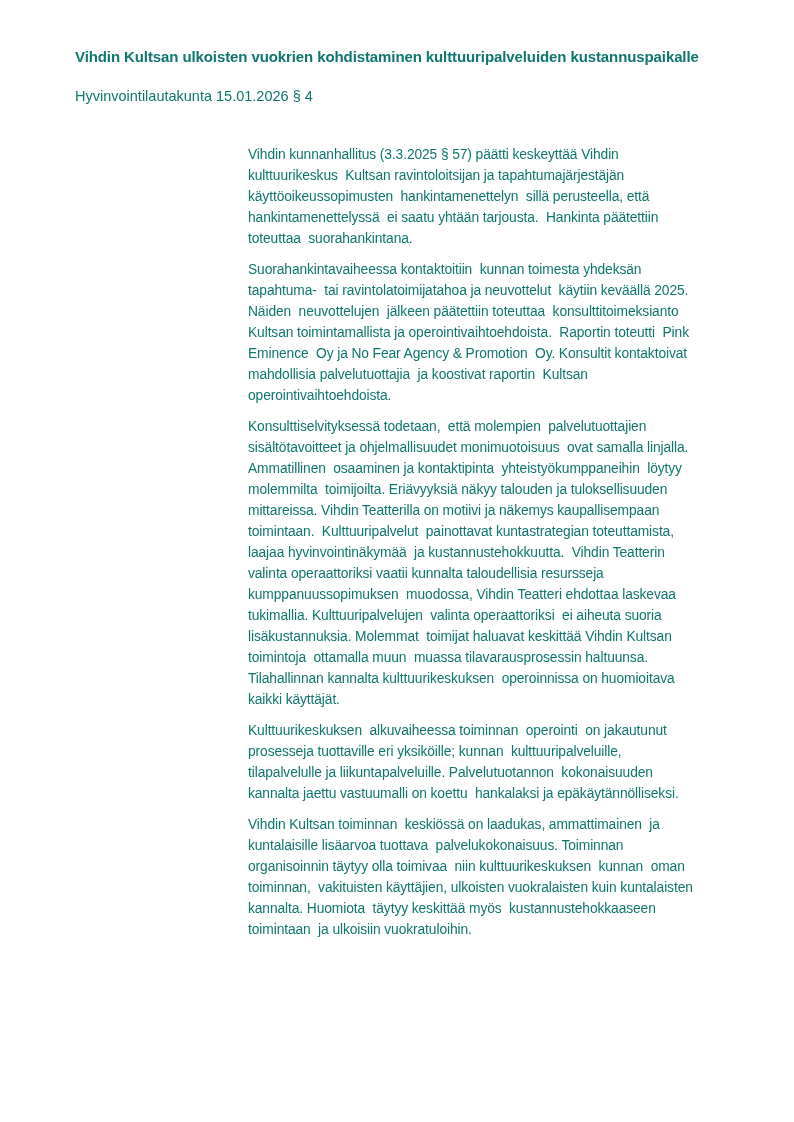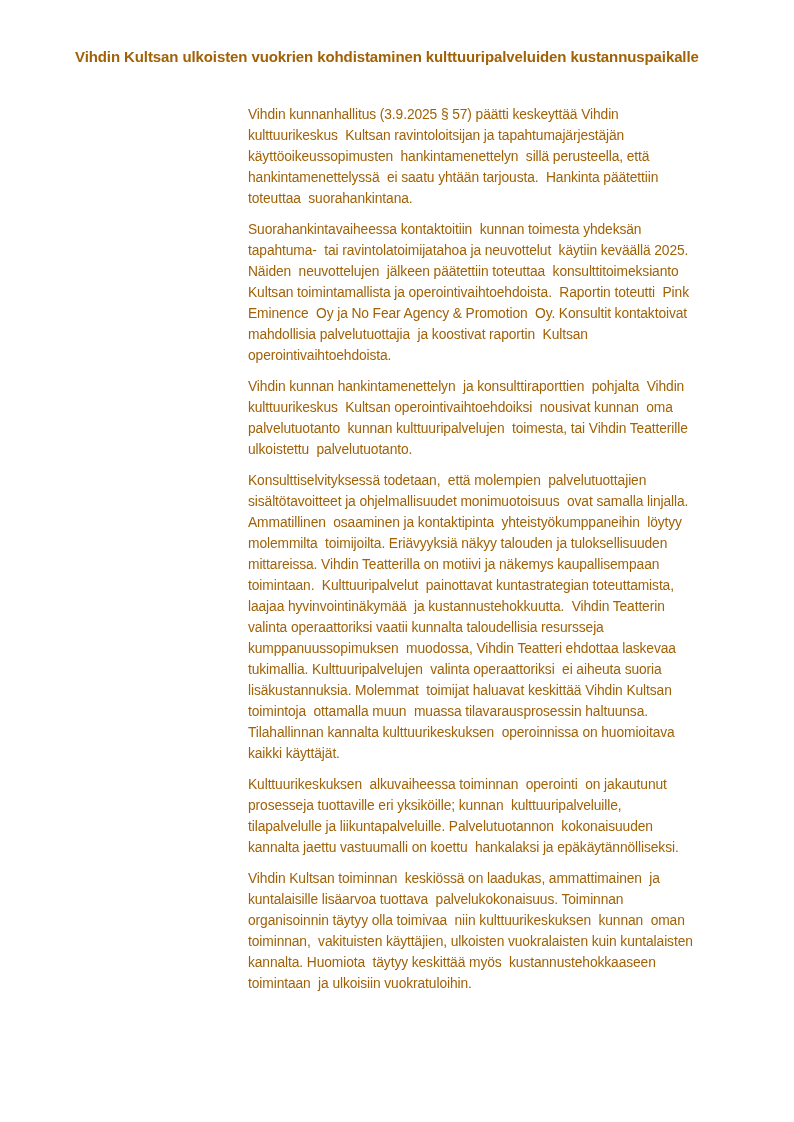--- a/index.html
+++ b/index.html
@@ -8,21 +8,21 @@
     background: #ffffff;
   }
   .page {
     position: relative;
     width: 794px;
     height: 1122px;
     background: #ffffff;
     box-sizing: border-box;
     padding: 48px 0 0 75px;
     font-family: "Liberation Sans", sans-serif;
-    color: #a16207;
+    color: #0f766e;
     overflow: hidden;
   }
   .doc-title {
     margin: 0;
     font-size: 15px;
     line-height: 17px;
     font-weight: bold;
     letter-spacing: -0.1px;
   }
   .doc-meta {
@@ -42,38 +42,35 @@
     margin: 0 0 10px 0;
     white-space: pre-wrap;
   }
 </style>
 </head>
 <body>
 
 <div class="page">
   <h1 class="doc-title">Vihdin Kultsan ulkoisten vuokrien kohdistaminen kulttuuripalveluiden kustannuspaikalle</h1>
 
+  <div class="doc-meta">Hyvinvointilautakunta 15.01.2026 § 4</div>
 
   <div class="doc-body">
-    <p class="para">Vihdin kunnanhallitus (3.9.2025 § 57) päätti keskeyttää Vihdin
+    <p class="para">Vihdin kunnanhallitus (3.3.2025 § 57) päätti keskeyttää Vihdin
 kulttuurikeskus  Kultsan ravintoloitsijan ja tapahtumajärjestäjän
 käyttöoikeussopimusten  hankintamenettelyn  sillä perusteella, että
 hankintamenettelyssä  ei saatu yhtään tarjousta.  Hankinta päätettiin
 toteuttaa  suorahankintana.</p>
     <p class="para">Suorahankintavaiheessa kontaktoitiin  kunnan toimesta yhdeksän
 tapahtuma-  tai ravintolatoimijatahoa ja neuvottelut  käytiin keväällä 2025.
 Näiden  neuvottelujen  jälkeen päätettiin toteuttaa  konsulttitoimeksianto
 Kultsan toimintamallista ja operointivaihtoehdoista.  Raportin toteutti  Pink
 Eminence  Oy ja No Fear Agency &amp; Promotion  Oy. Konsultit kontaktoivat
 mahdollisia palvelutuottajia  ja koostivat raportin  Kultsan
 operointivaihtoehdoista.</p>
-    <p class="para">Vihdin kunnan hankintamenettelyn  ja konsulttiraporttien  pohjalta  Vihdin
-kulttuurikeskus  Kultsan operointivaihtoehdoiksi  nousivat kunnan  oma
-palvelutuotanto  kunnan kulttuuripalvelujen  toimesta, tai Vihdin Teatterille
-ulkoistettu  palvelutuotanto.</p>
     <p class="para">Konsulttiselvityksessä todetaan,  että molempien  palvelutuottajien
 sisältötavoitteet ja ohjelmallisuudet monimuotoisuus  ovat samalla linjalla.
 Ammatillinen  osaaminen ja kontaktipinta  yhteistyökumppaneihin  löytyy
 molemmilta  toimijoilta. Eriävyyksiä näkyy talouden ja tuloksellisuuden
 mittareissa. Vihdin Teatterilla on motiivi ja näkemys kaupallisempaan
 toimintaan.  Kulttuuripalvelut  painottavat kuntastrategian toteuttamista,
 laajaa hyvinvointinäkymää  ja kustannustehokkuutta.  Vihdin Teatterin
 valinta operaattoriksi vaatii kunnalta taloudellisia resursseja
 kumppanuussopimuksen  muodossa, Vihdin Teatteri ehdottaa laskevaa
 tukimallia. Kulttuuripalvelujen  valinta operaattoriksi  ei aiheuta suoria

